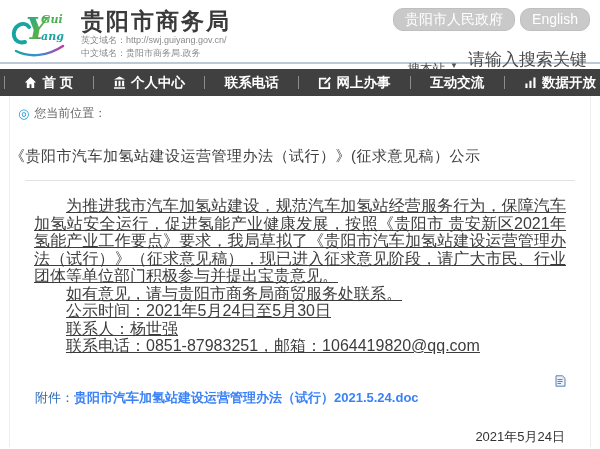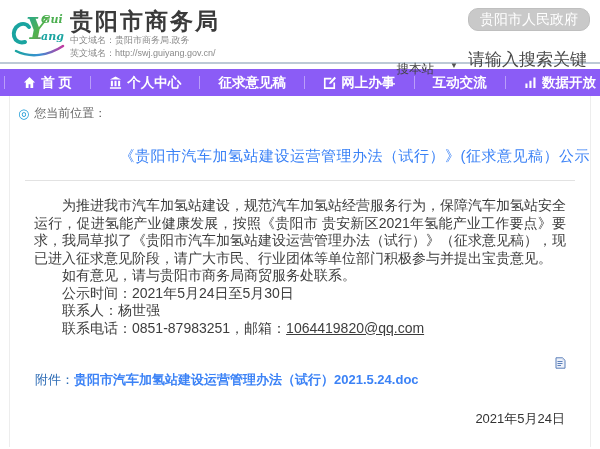--- a/index.html
+++ b/index.html
@@ -5,57 +5,57 @@
   * { box-sizing: border-box; margin: 0; padding: 0; }
   html,body { width:600px; height:449px; overflow:hidden; background:#fff;
     font-family:"Liberation Sans","DejaVu Sans",sans-serif; }
   .page { width:600px; height:449px; position:relative; background:#fff; }
 
   
   .site-header { height:64px; border-bottom:2px solid #bcc9d6; display:flex;
     justify-content:space-between; align-items:flex-start; padding:6px 10px 0 8px; }
   .header-left { display:flex; align-items:flex-start; }
   .logo { width:58px; height:54px; flex:0 0 auto; cursor:pointer; }
-  .titleblock { margin-left:4px; padding-top:2px; }
+  .titleblock { margin-left:15px; padding-top:2px; }
   .site-title { font-size:23px; font-weight:bold; color:#3a3a3a; letter-spacing:2px; line-height:26px; }
   .domain-line { font-size:9px; color:#8a8a8a; line-height:13px; }
   .header-right { display:flex; flex-direction:column; align-items:flex-end; }
   .pills { display:flex; gap:5px; margin-top:2px; }
   .pill { background:#c9c9c9; color:#fff; border:1px solid #bfbfbf; border-radius:10px;
     font-size:14px; padding:4px 11px; line-height:13px; cursor:pointer; white-space:nowrap; }
   .searchbar { margin-top:11px; display:flex; align-items:center; gap:10px; padding-right:4px; }
-  .search-scope { font-size:12.5px; color:#444; cursor:pointer; display:flex; align-items:flex-start; gap:16px;margin-top:19px; }
+  .search-scope { font-size:12.5px; color:#444; cursor:pointer; display:flex; align-items:flex-start; gap:5px;margin-top:19px; }
   .search-scope .arrow { font-size:8px; color:#555; }
   .search-input { border:none; outline:none; width:118px; font-size:17px; color:#ec4899;
     font-family:Liberation Sans, sans-serif; background:transparent; }
   .search-input::placeholder { color:#4a4a4a; opacity:1; }
 
   
-  .main-nav { height:27px; margin-top:5px; background:#8b5cf6; display:flex;
+  .main-nav { height:27px; margin-top:5px; background:#404040; display:flex;
     align-items:center; justify-content:space-between; padding:0 4px; }
   .nav-sep { width:1px; height:13px; background:rgba(255,255,255,.4); }
   .nav-item { display:flex; align-items:center; gap:5px; color:#fff; font-size:13.5px;
     font-weight:bold; cursor:pointer; text-decoration:none; white-space:nowrap; }
   .nav-item svg { display:block; }
 
   
   .content { margin:0 9px; height:351px; border-left:1px solid #ededed;
     border-right:1px solid #ededed; background:#fff; position:relative; }
   .breadcrumb { padding:9px 0 0 8px; font-size:12px; color:#666; display:flex; align-items:center; gap:5px; }
   .bc-icon { color:#1d9bd7; font-size:13px; line-height:13px; }
   .bc-path { cursor:pointer; }
 
-  .article-title { margin-top:25px; text-align:right; font-size:15px; font-weight:400;
-    color:#3b82f6; letter-spacing:.5px; }
+  .article-title { margin-top:25px; text-align:left; font-size:15px; font-weight:400;
+    color:#404040; letter-spacing:.5px; }
   .meta { margin-top:19px; text-align:center; font-size:12px; color:#555; }
   .meta span { margin:0 6px; }
   .fontctl a { color:#555; text-decoration:none; cursor:pointer; margin:0 2px; }
   .divider { border:none; border-top:1px solid #e2e2e2; margin:14px 15px 0 15px; }
 
-  .body { padding:16px 24px 0 24px; font-size:14px; color:#3d3d3d; line-height:17.5px; text-align:justify; }
+  .body { padding:16px 24px 0 24px; font-size:16px; color:#3d3d3d; line-height:17.5px; text-align:justify;text-decoration:underline; }
   .body p { text-indent:2em; }
   .email-link { color:#3d3d3d; text-decoration:underline; cursor:pointer;margin-top:36px; }
 
   .att-icon-row { margin-top:18px; text-align:right; padding-right:24px; height:12px; }
   .att-icon-row svg { cursor:pointer; }
   .attachment { margin-top:4px; padding-left:25px; font-size:13px; color:#2e6cb5; }
   .attachment a { color:#3b82f6; text-decoration:none; cursor:pointer;font-weight:bold; }
   .article-date { margin-top:21px; text-align:right; padding-right:25px; font-size:13px; color:#333; }
 </style>
 </head>
@@ -81,27 +81,28 @@
           </defs>
           <path d="M17 36 C5 39 2 24 11 19 C15 17 19 18 21 21" stroke="#1aa4a0" stroke-width="4" fill="none" stroke-linecap="round"></path>
           <text x="18" y="33" font-family="DejaVu Serif, serif" font-style="italic" font-weight="bold" font-size="30" fill="url(#lgY)">Y</text>
           <text x="33" y="17" font-family="DejaVu Serif, serif" font-style="italic" font-weight="bold" font-size="11" fill="#4caf50">Gui</text>
           <text x="33" y="34" font-family="DejaVu Serif, serif" font-style="italic" font-weight="bold" font-size="11" fill="#1aa4a0">ang</text>
           <path d="M8 45 C22 52 40 50 55 40" stroke="url(#lgSwash)" stroke-width="2.5" fill="none" stroke-linecap="round"></path>
         </svg>
       </div>
       <div class="titleblock">
         <h1 class="site-title">贵阳市商务局</h1>
+        <div class="domain-line"><span>英文域名：</span><span>http://swj.guiyang.gov.cn/</span></div>
         <div class="domain-line"><span>中文域名：</span><span>贵阳市商务局.政务</span></div>
-        <div class="domain-line"><span>英文域名：</span><span>http://swj.guiyang.gov.cn/</span></div>
       </div>
     </div>
     <div class="header-right">
       <div class="pills">
         <a class="pill">贵阳市人民政府</a>
+        <a class="pill">English</a>
       </div>
       <div class="searchbar">
         <span class="search-scope">
           <span>搜本站</span>
           <span class="arrow">▼</span>
         </span>
         <input class="search-input" type="text" placeholder="请输入搜索关键字" style="">
       </div>
     </div>
   </header>
@@ -116,21 +117,21 @@
     </a>
     <span class="nav-sep"></span>
     <a class="nav-item">
       <svg width="13" height="13" viewBox="0 0 14 14">
           <path fill="#fff" d="M7 .5 1 3.8h12zM2 5h2.2v6H2zm3.9 0h2.2v6H5.9zm3.9 0H12v6H9.8zM1 12h12v1.6H1z"></path>
         </svg>
       <span>个人中心</span>
     </a>
     <span class="nav-sep"></span>
     <a class="nav-item">
-      <span>征求意见稿</span>
+      <span>联系电话</span>
     </a>
     <span class="nav-sep"></span>
     <a class="nav-item">
       <svg width="13" height="13" viewBox="0 0 14 14">
           <path fill="#fff" d="M1 2h8v1.8H2.8v8.4h8.4V7H13v7H1zM7.2 6.4 12.4.8l1.6 1.6-5.2 5.6-2.2.6z"></path>
         </svg>
       <span>网上办事</span>
     </a>
     <span class="nav-sep"></span>
     <a class="nav-item">

